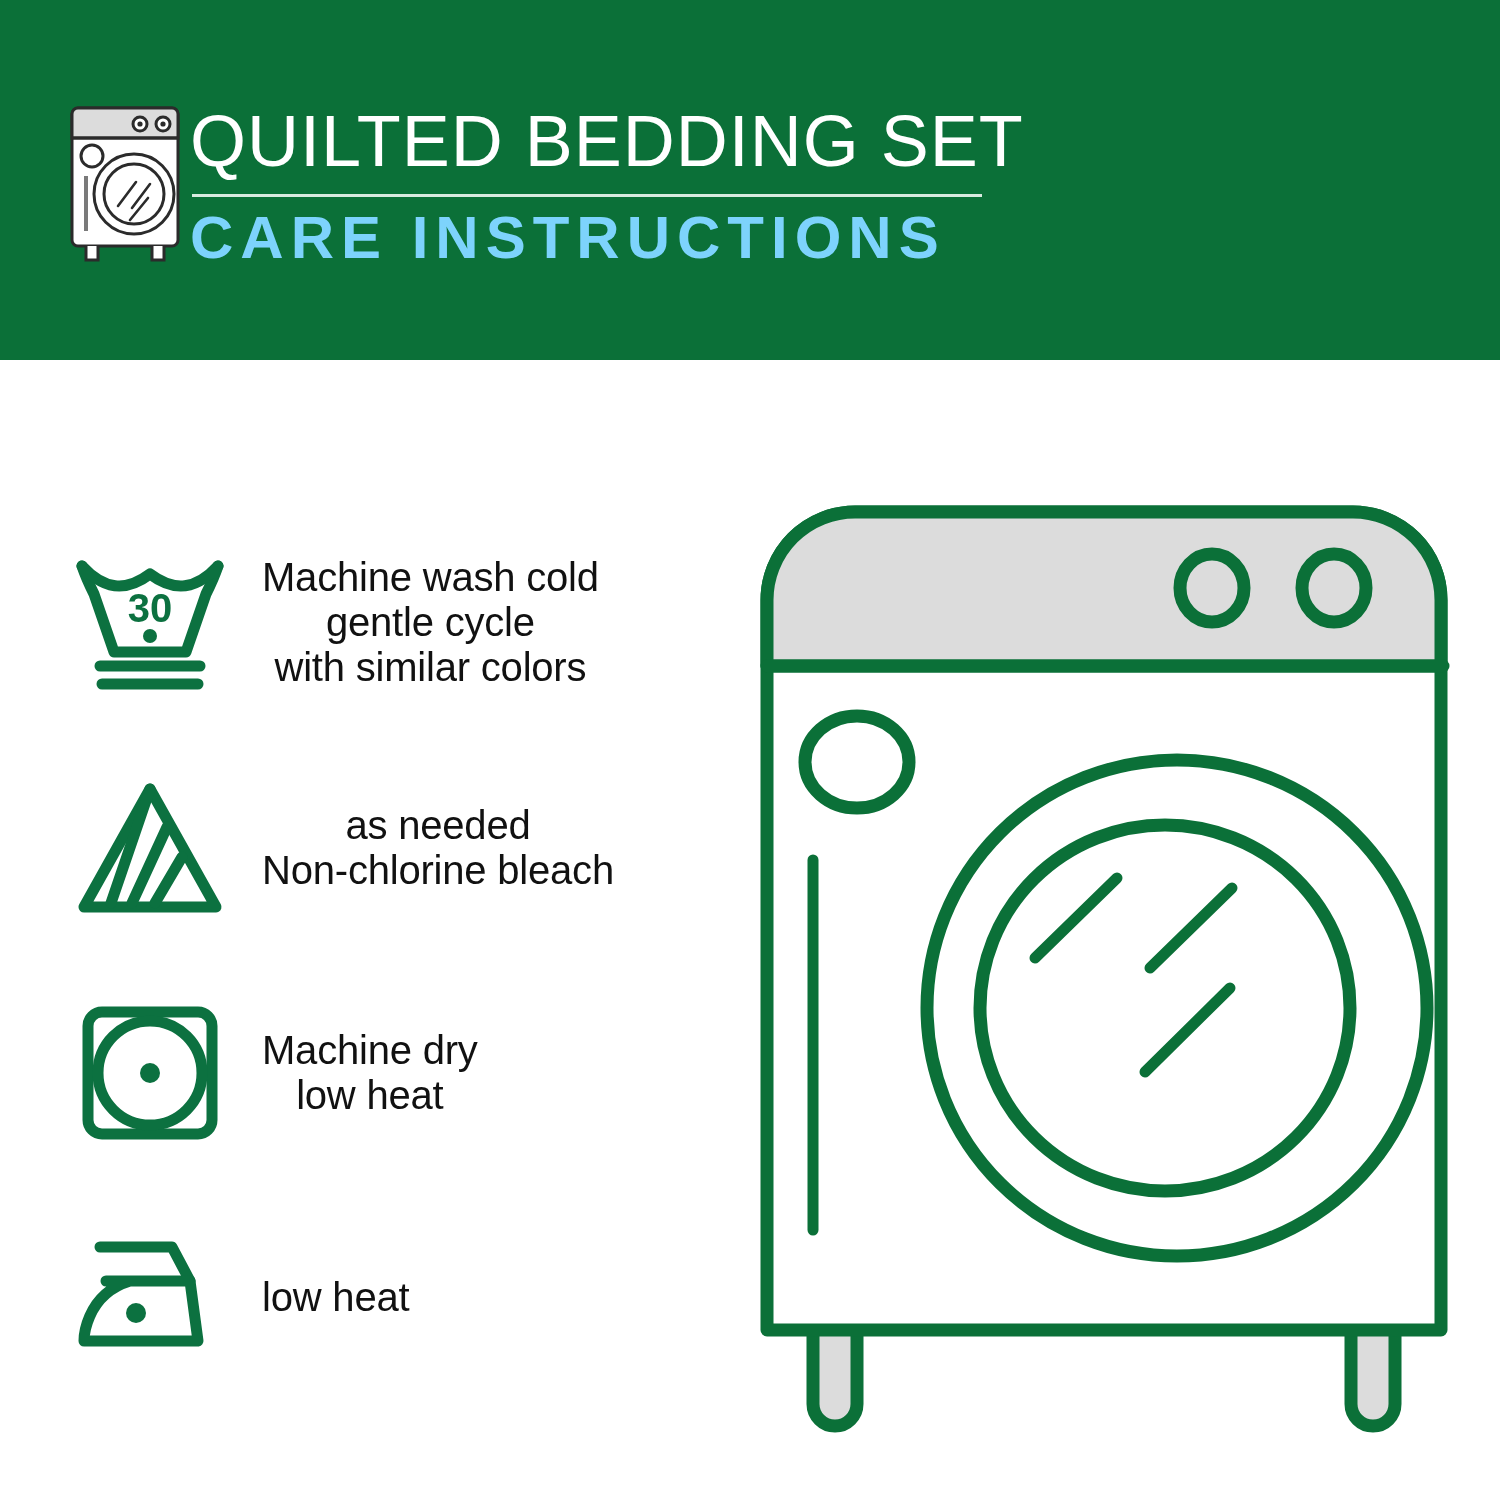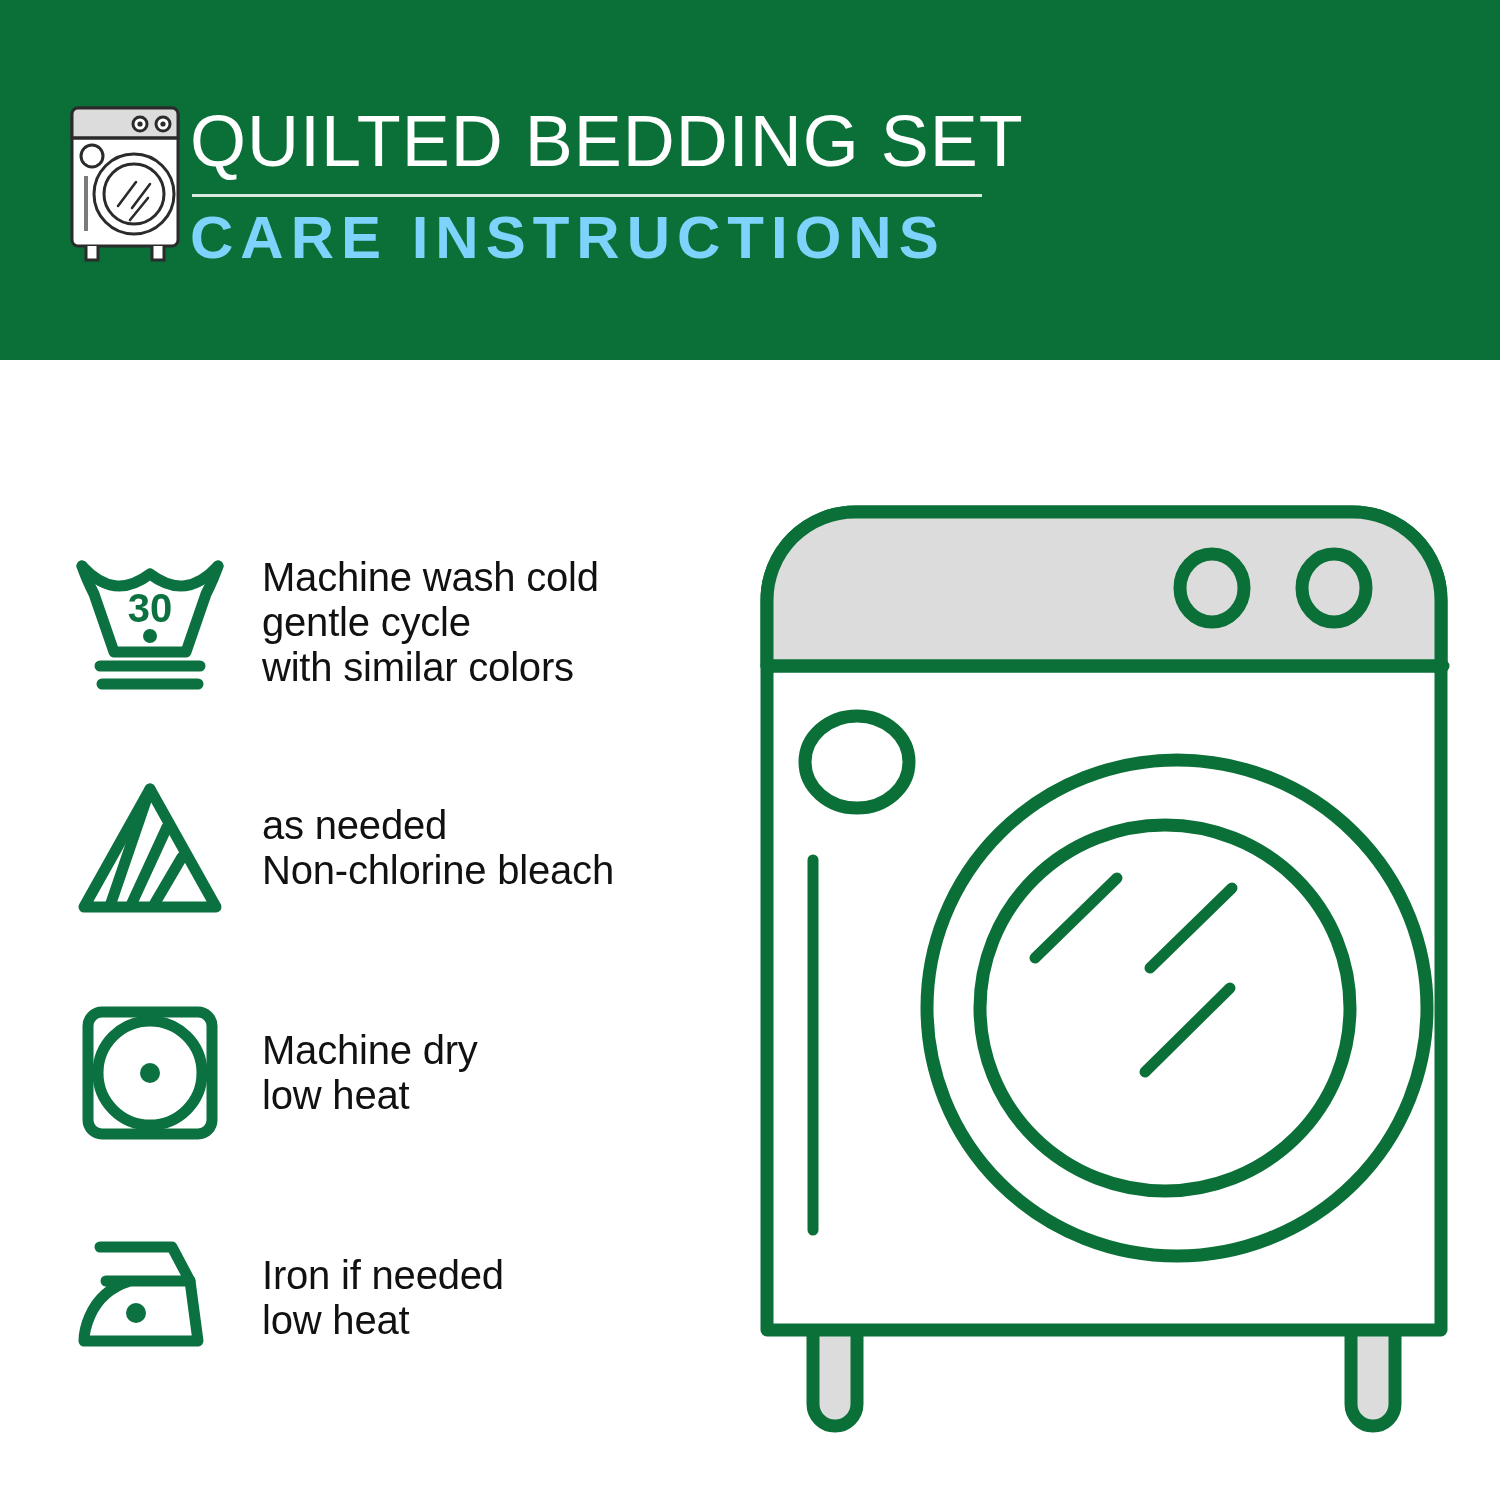--- a/index.html
+++ b/index.html
@@ -62,21 +62,21 @@
   }
   .symbol-cell svg { display:block; }
   .label-cell {
     padding-left:22px;
     font-size:40px;
     line-height:45px;
     color:#111111;
     font-weight:400;
     letter-spacing:-0.2px;
   }
-  .label-cell .line { display:block; white-space:nowrap; }
+  .label-cell .line { display:block; white-space:nowrap;text-align:center; }
 
   
   #washer-illustration {
     position:absolute; left:745px; top:130px;
     width:720px; height:960px;
   }
   #washer-illustration svg { display:block; width:720px; height:960px; }
 </style>
 </head>
 <body>
@@ -183,21 +183,20 @@
       <span class="symbol-cell">
         <svg width="160" height="130" viewBox="0 0 160 130" xmlns="http://www.w3.org/2000/svg">
           <g fill="none" stroke="#0C7140" stroke-width="11" stroke-linecap="round" stroke-linejoin="round">
             <path d="M30 14 H102 L120 48"></path>
             <path d="M36 48 H120 L128 108 H14 C14 108 14 62 60 48"></path>
           </g>
           <circle cx="66" cy="80" r="10" fill="#0C7140"></circle>
         </svg>
       </span>
       <div class="label-cell">
-        <span class="line">Iron if needed</span>
         <span class="line">low heat</span>
       </div>
     </div>
 
   </div>
 
   <div id="washer-illustration">
     <svg viewBox="0 0 720 960" xmlns="http://www.w3.org/2000/svg">
       <g fill="none" stroke="#0B7038" stroke-width="13" stroke-linejoin="round" stroke-linecap="round">
 

